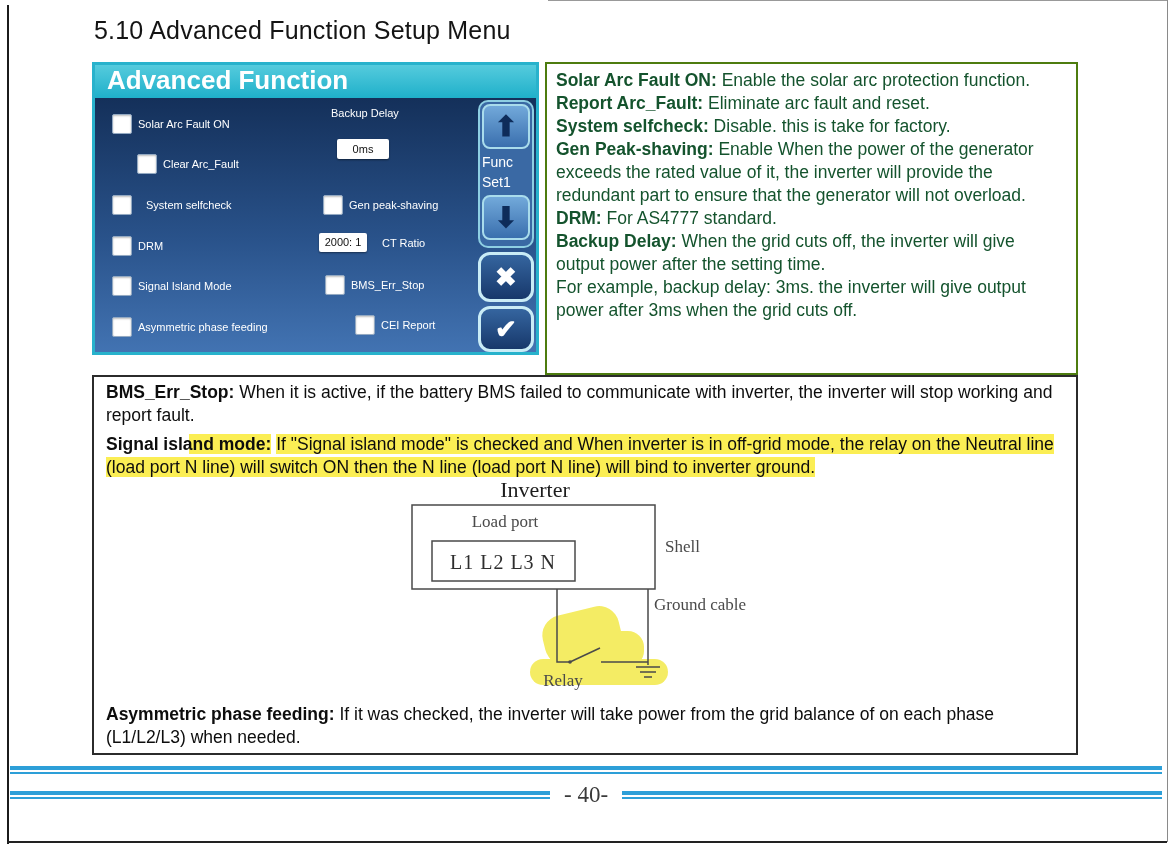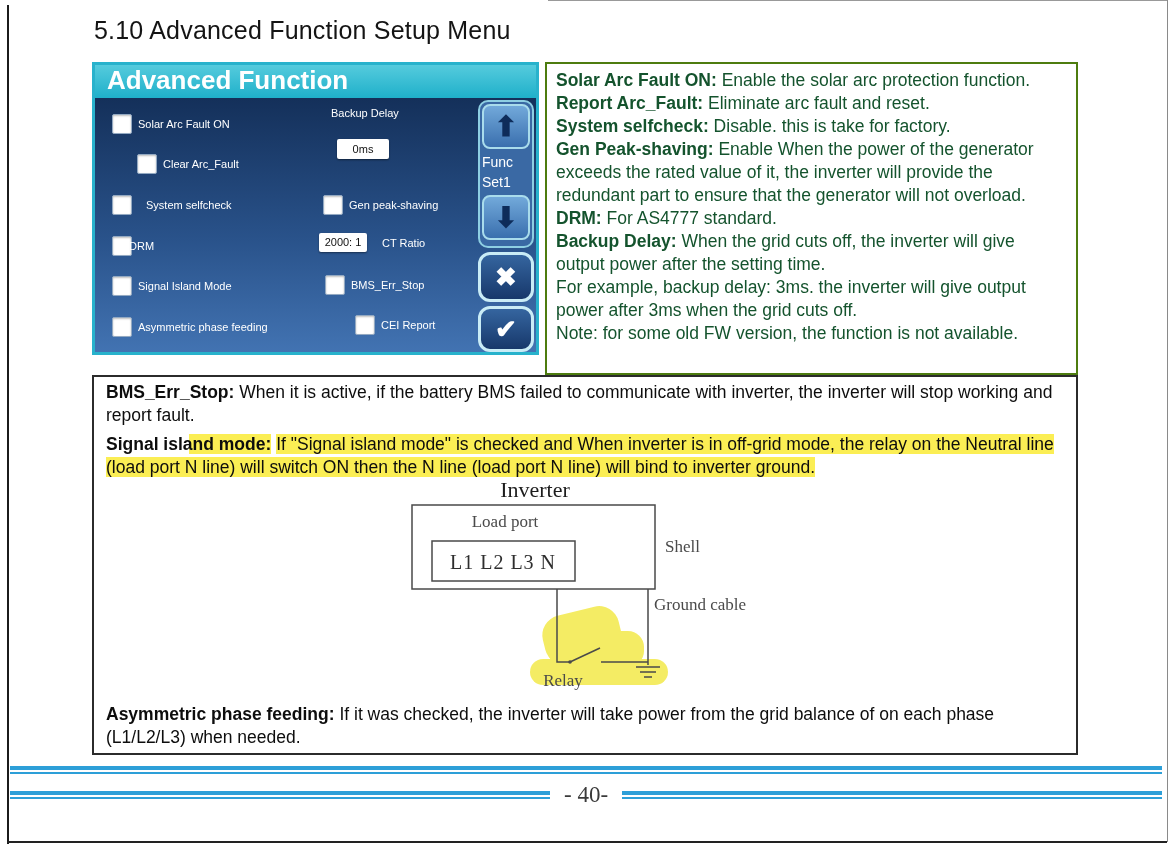--- a/index.html
+++ b/index.html
@@ -81,21 +81,21 @@
       <div class="cb" style="left:17px;top:16px;"></div>
       <span class="pl" style="left:43px;top:20px;">Solar Arc Fault ON</span>
 
       <div class="cb" style="left:42px;top:56px;"></div>
       <span class="pl" style="left:68px;top:60px;">Clear Arc_Fault</span>
 
       <div class="cb" style="left:17px;top:97px;"></div>
       <span class="pl" style="left:43px;top:101px;margin-left:8px;">System selfcheck</span>
 
       <div class="cb" style="left:17px;top:138px;"></div>
-      <span class="pl" style="left:34px;top:142px;">DRM</span>
+      <span class="pl" style="left:43px;top:142px;">DRM</span>
 
       <div class="cb" style="left:17px;top:178px;"></div>
       <span class="pl" style="left:43px;top:182px;">Signal Island Mode</span>
 
       <div class="cb" style="left:17px;top:219px;"></div>
       <span class="pl" style="left:43px;top:223px;">Asymmetric phase feeding</span>
 
       <span class="pl" style="left:236px;top:9px;">Backup Delay</span>
       <div class="wbox" style="left:242px;top:41px;width:52px;height:20px;line-height:20px;">0ms</div>
 
@@ -123,21 +123,20 @@
   </div>
 
   <div class="desc-box">
     <p><b>Solar Arc Fault ON:</b> <span>Enable the solar arc protection function.</span></p>
     <p><b>Report Arc_Fault:</b> <span>Eliminate arc fault and reset.</span></p>
     <p><b>System selfcheck:</b> <span>Disable. this is take for factory.</span></p>
     <p><b>Gen Peak-shaving:</b> <span>Enable When the power of the generator exceeds the rated value of it, the inverter will provide the redundant part to ensure that the generator will not overload.</span></p>
     <p><b>DRM:</b> <span>For AS4777 standard.</span></p>
     <p><b>Backup Delay:</b> <span>When the grid cuts off, the inverter will give output power after the setting time.</span></p>
     <p><span>For example, backup delay: 3ms. the inverter will give output power after 3ms when the grid cuts off.</span></p>
-    <p><span>Note: for some old FW version, the function is not available.</span></p>
   </div>
 
   <div class="notes-box">
     <p><b>BMS_Err_Stop:</b> <span>When it is active, if the battery BMS failed to communicate with inverter, the inverter will stop working and report fault.</span></p>
     <p class="note-signal"><b class="hl-partial">Signal island mode:</b> <span class="hl">If "Signal island mode" is checked and When inverter is in off-grid mode, the relay on the Neutral line (load port N line) will switch ON then the N line (load port N line) will bind to inverter ground.</span></p>
 
     <div class="diagram">
       <svg width="400" height="224" viewBox="0 0 400 224">
         <g opacity="0.85">
           <rect x="163" y="132" width="78" height="50" rx="20" fill="#f3e94a" transform="rotate(-14 200 157)"></rect>

